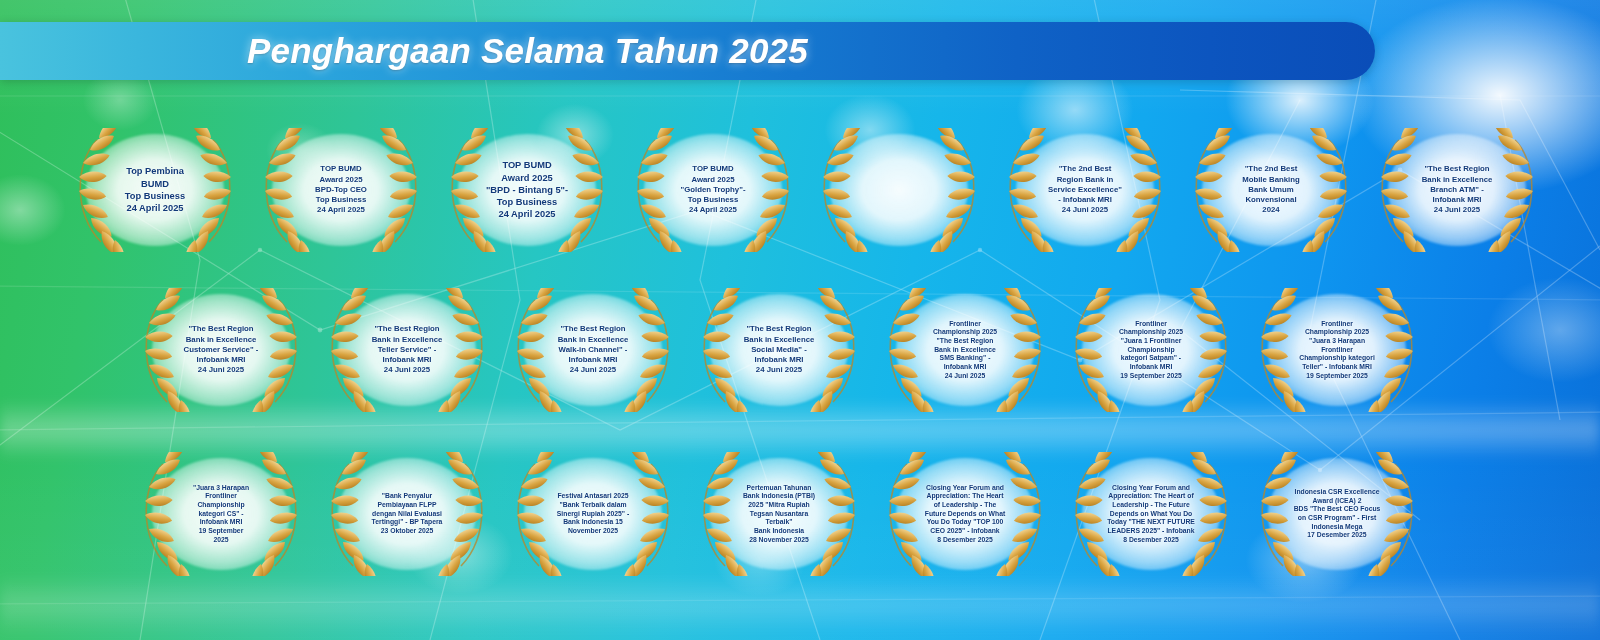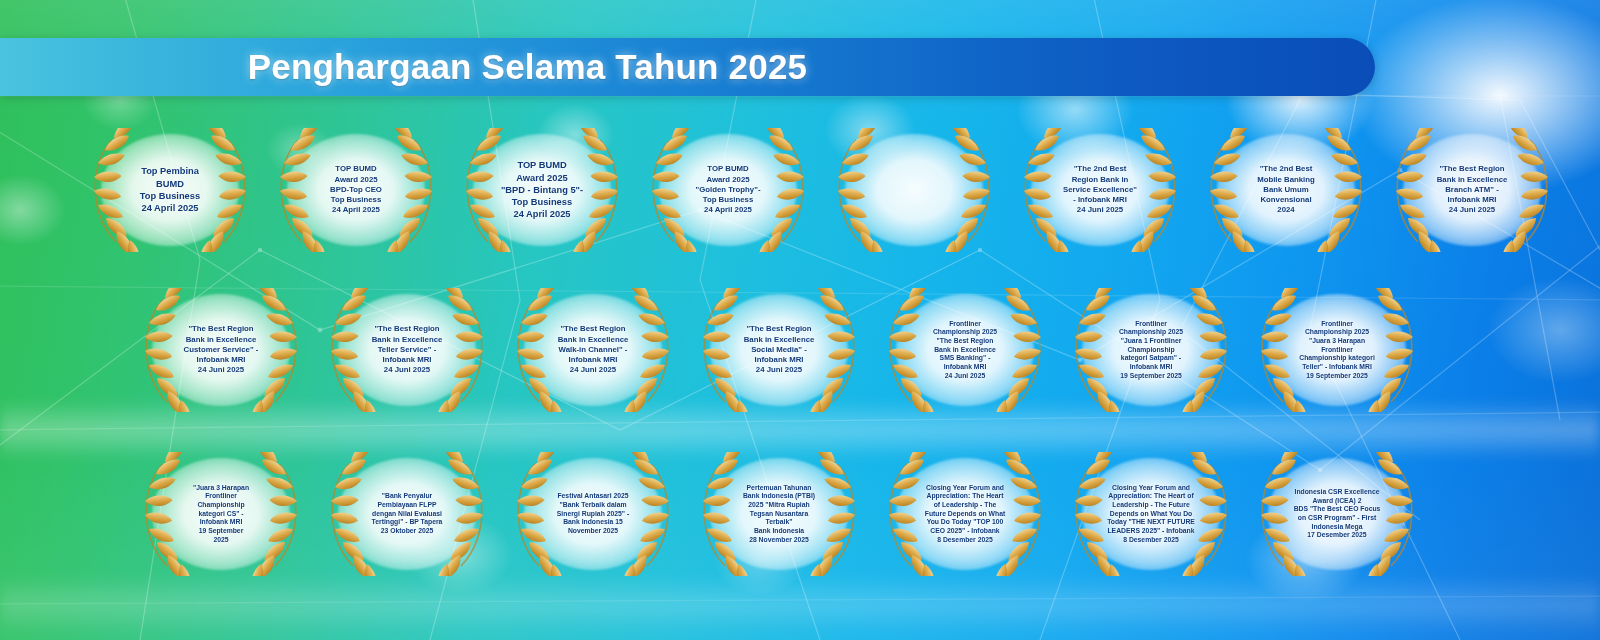--- a/index.html
+++ b/index.html
@@ -69,35 +69,36 @@
     left: 0; right: 0;
     height: 60px;
     background: linear-gradient(180deg, rgba(255,255,255,0) 0%, rgba(255,255,255,0.30) 50%, rgba(255,255,255,0) 100%);
     filter: blur(6px);
   }
 
   
   .title-bar {
     position: absolute;
     left: 0;
-    top: 38px;
+    top: 22px;
     width: 1375px;
     height: 58px;
     border-top-right-radius: 30px;
     border-bottom-right-radius: 30px;
     background: linear-gradient(90deg,
       #49c3de 0%,
       #3ab6dd 10%,
       #2aa3dc 24%,
       #1f8ed8 40%,
       #1577cf 58%,
       #0f62c6 74%,
       #0c55bf 88%,
       #0a4db8 100%);
     box-shadow: 0 2px 10px rgba(0,0,0,0.18);
+    font-style: italic;
   }
   .title-text {
     position: absolute;
     left: 0; right: 0;
     top: 50%;
     transform: translateY(-50%);
     text-align: center;
     color: #ffffff;
     font-size: 35px;
     font-weight: bold;
@@ -106,21 +107,21 @@
     padding-right: 320px;
     white-space: nowrap;
   }
 
   
   .row {
     position: absolute;
     display: flex;
     align-items: flex-start;
   }
-  #row-1 { left: 77px;  top: 128px; width: 1500px; }
+  #row-1 { left: 62px;  top: 128px; width: 1500px; }
   #row-2 { left: 128px; top: 288px; width: 1360px; }
   #row-3 { left: 128px; top: 452px; width: 1360px; }
 
   .badge {
     position: relative;
     width: 186px;
     height: 124px;
     display: flex;
     align-items: center;
     justify-content: center;

